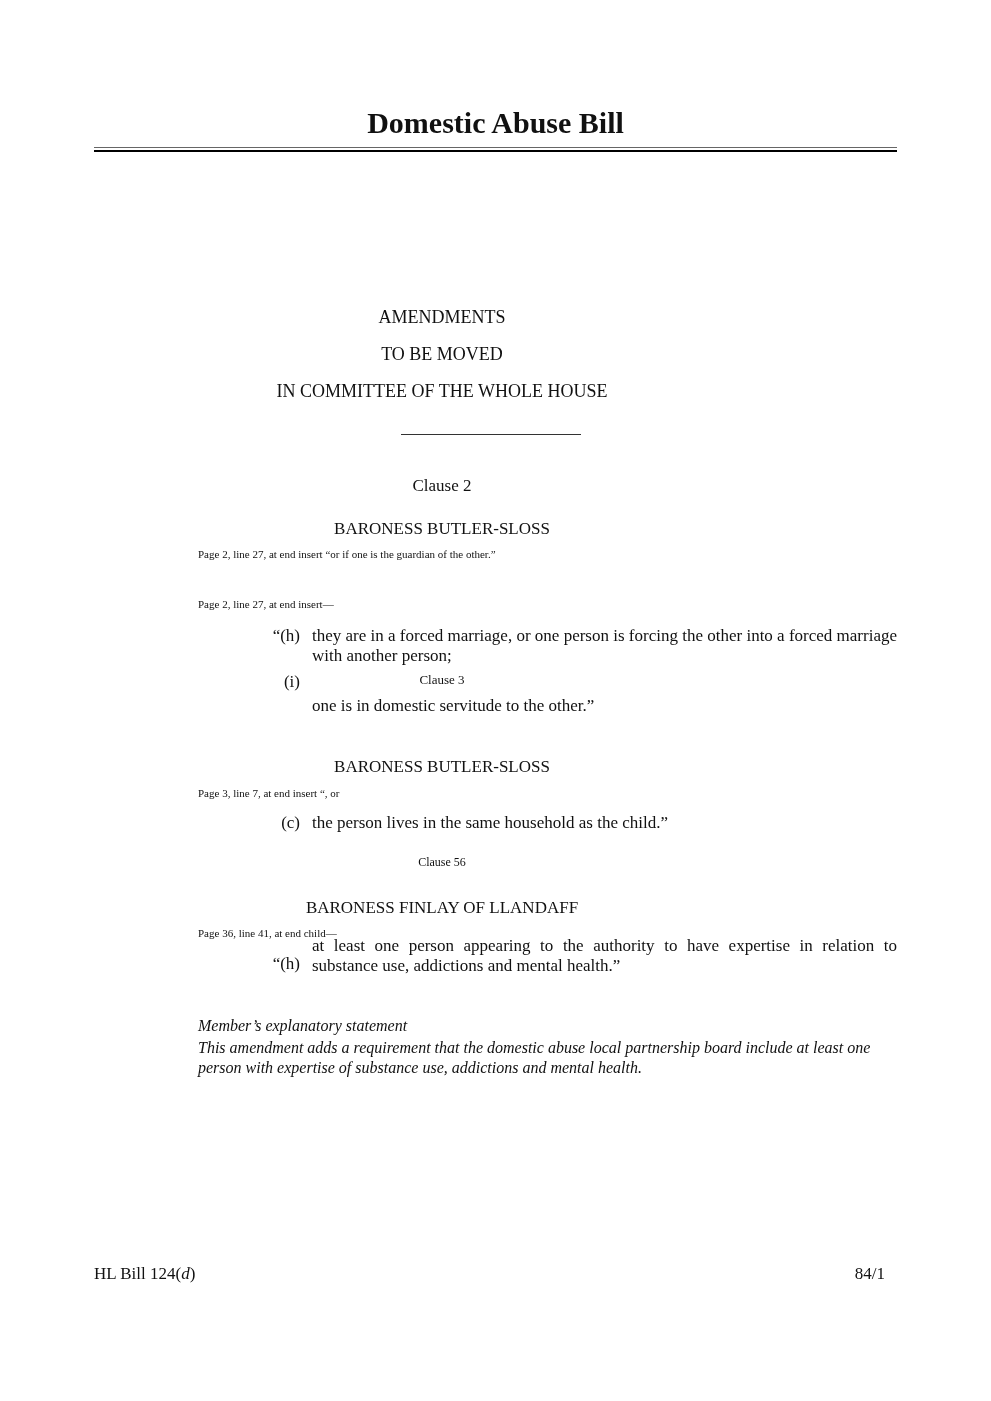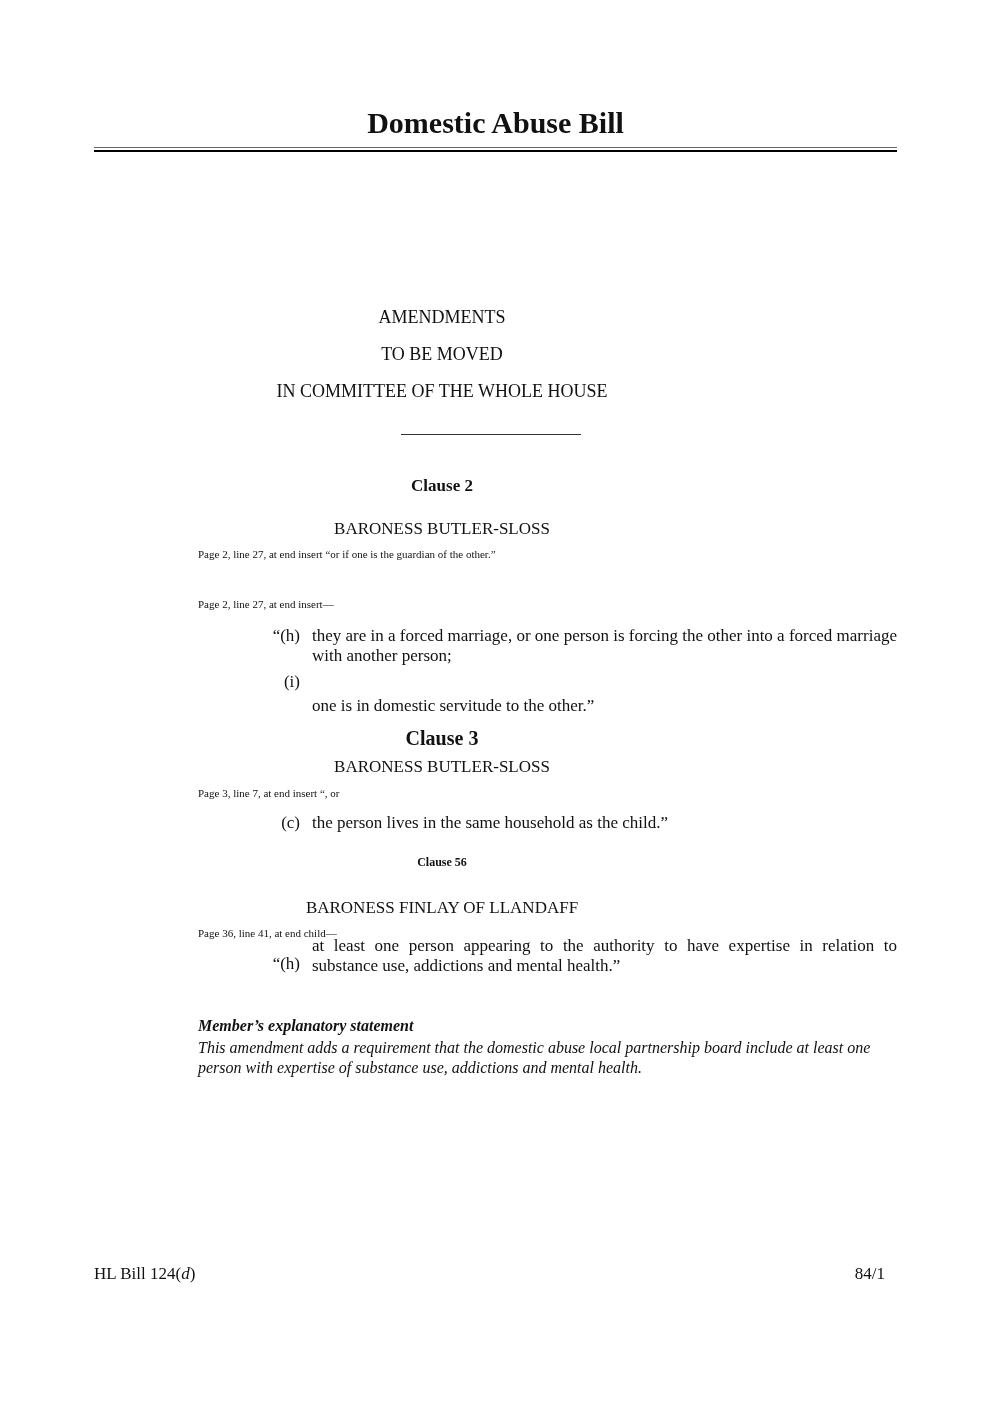--- a/index.html
+++ b/index.html
@@ -3,21 +3,21 @@
 <meta charset="utf-8">
 <style>
   html, body { margin: 0; padding: 0; background: #ffffff; }
   body { width: 991px; height: 1401px; position: relative; font-family: "Liberation Serif", serif; color: #111; overflow: hidden; }
   .abs { position: absolute; }
   .title { left: 0; width: 991px; top: 106px; text-align: center; font-size: 30px; font-weight: bold; }
   .rule1 { left: 94px; width: 803px; top: 147px; height: 1px; background: #666; }
   .rule2 { left: 94px; width: 803px; top: 150px; height: 2px; background: #000; }
   .center { left: 0; width: 884px; text-align: center; font-size: 18px; }
   .short-rule { left: 401px; width: 180px; top: 434px; height: 1px; background: #333; }
-  .bold { font-weight: bold; }
+  .bold { font-weight: normal; }
   .para { left: 198px; font-size: 11px; }
   .item { font-size: 17px; }
   .num { position: absolute; text-align: right; width: 40px; }
   .itxt { position: absolute; left: 312px; width: 585px; text-align: justify; line-height: 20px; }
   .it { font-style: italic; }
   .footer { font-size: 17px; top: 1264px; }
 </style>
 </head>
 <body>
 
@@ -36,21 +36,21 @@
 <div class="abs para" style="top:598px">Page 2, line 27, at end insert—</div>
 <div class="item">
   <span class="num" style="left:260px;top:626px">“(h)</span>
   <span class="itxt" style="top:626px">they are in a forced marriage, or one person is forcing the other into a forced marriage with another person;</span>
 </div>
 <div class="item">
   <span class="num" style="left:260px;top:672px">(i)</span>
   <span class="itxt" style="top:696px">one is in domestic servitude to the other.”</span>
 </div>
 
-<div class="abs center bold" style="top:727px;font-size:20px">Clause 3</div>
+<div class="abs center bold" style="top:672px;font-size:13px">Clause 3</div>
 <div class="abs center" style="top:757px;font-size:17px">BARONESS BUTLER-SLOSS</div>
 <div class="abs para" style="top:787px">Page 3, line 7, at end insert “, or</div>
 <div class="item">
   <span class="num" style="left:260px;top:813px">(c)</span>
   <span class="itxt" style="top:813px">the person lives in the same household as the child.”</span>
 </div>
 
 <div class="abs center bold" style="top:855px;font-size:12px">Clause 56</div>
 <div class="abs center" style="top:898px;font-size:17px">BARONESS FINLAY OF LLANDAFF</div>
 <div class="abs para" style="top:927px">Page 36, line 41, at end child—</div>

